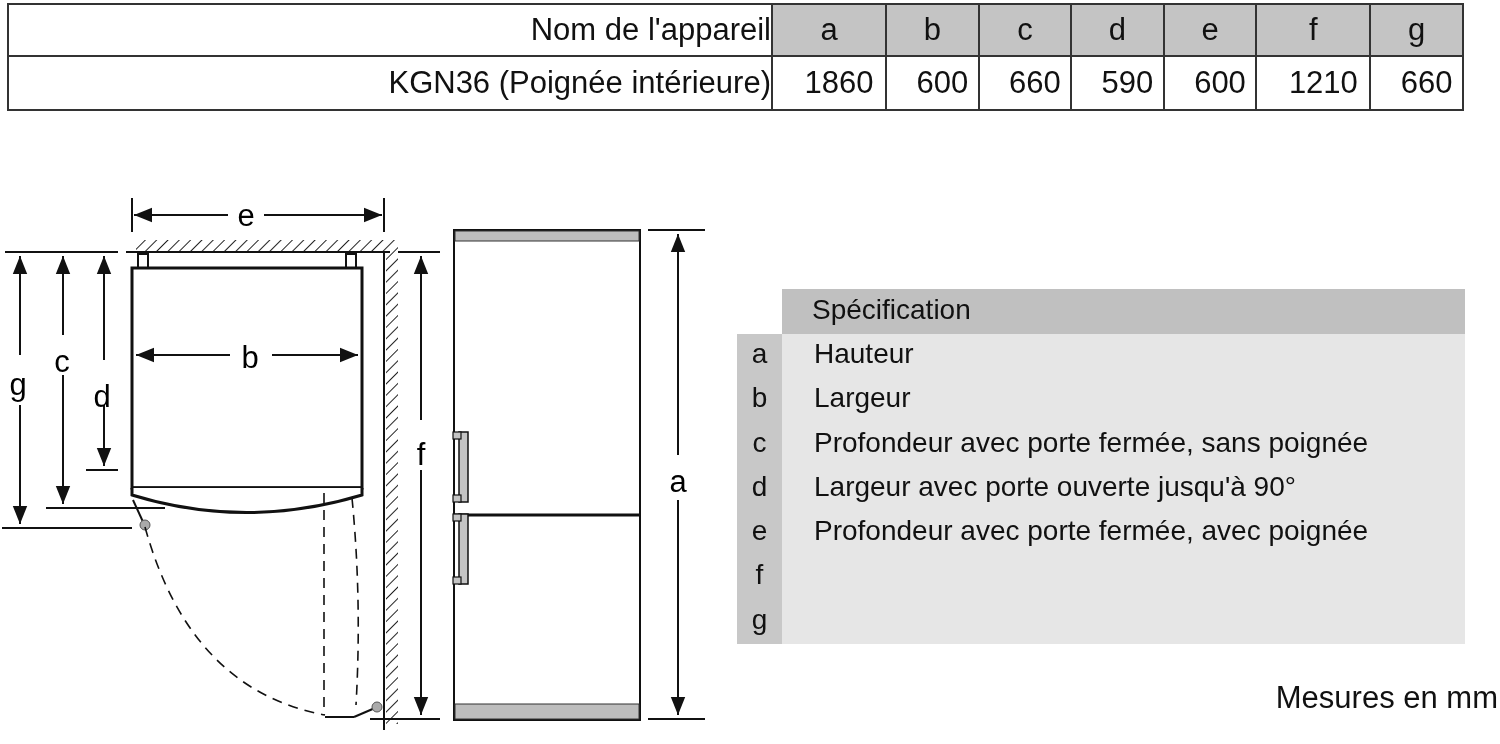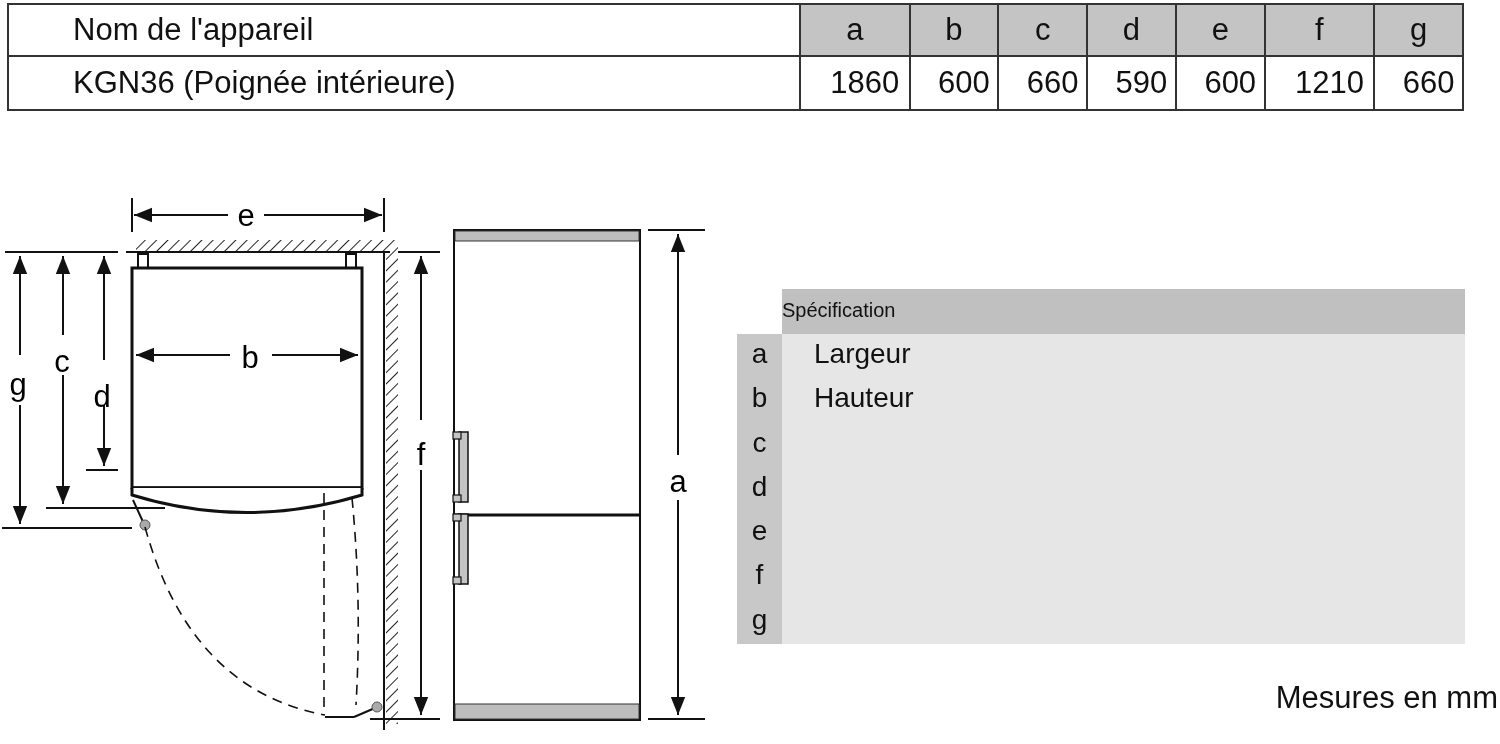--- a/index.html
+++ b/index.html
@@ -1,26 +1,26 @@
 <!DOCTYPE html>
 <html><head>
 <meta charset="utf-8">
 <style>
   html, body { margin:0; padding:0; background:#fff; }
   body { width:1500px; height:744px; position:relative; overflow:hidden;
          font-family:"Liberation Sans", sans-serif; color:#111; }
   .dim-table { position:absolute; left:7px; top:3px; width:1457px; border-collapse:collapse; }
   .dim-table td { border:2px solid #333; height:50px; font-size:31px; padding:0; }
-  .dim-table .name { width:726px; padding-left:64px; text-align:left; }
+  .dim-table .name { width:726px; padding-left:36px; text-align:right; }
   .dim-table .hdr { background:#c4c4c4; text-align:center; }
   .dim-table .val { text-align:center;padding-left:20px; }
   .dim-table tr.r1 td { height:52px;margin-top:20px; }
   .spec { position:absolute; left:737px; top:289px; width:728px; }
-  .spec-head { margin-left:45px; height:45px; background:#c0c0c0; font-size:20px;
-               line-height:42px; }
+  .spec-head { margin-left:45px; height:45px; background:#c0c0c0; font-size:28px;
+               line-height:42px; padding-left:30px; }
   .spec-body { display:flex; }
   .spec-keys { width:45px; background:#c8c8c8; }
   .spec-texts { flex:1; background:#e6e6e6; }
   .spec-row { height:44.3px; line-height:40px; font-size:28px; }
   .spec-keys .spec-row { text-align:center; }
   .spec-texts .spec-row { padding-left:32px; white-space:nowrap; }
   .unit { position:absolute; right:2px; top:680px; font-size:31px; }
   svg text { font-family:"Liberation Sans", sans-serif; }
 </style>
 </head>
@@ -147,19 +147,22 @@
     <div class="spec-keys">
       <div class="spec-row">a</div>
       <div class="spec-row">b</div>
       <div class="spec-row">c</div>
       <div class="spec-row">d</div>
       <div class="spec-row">e</div>
       <div class="spec-row">f</div>
       <div class="spec-row">g</div>
     </div>
     <div class="spec-texts">
+      <div class="spec-row">Hauteur</div>
       <div class="spec-row">Largeur</div>
-      <div class="spec-row">Hauteur</div>
+      <div class="spec-row">Profondeur avec porte fermée, sans poignée</div>
+      <div class="spec-row">Largeur avec porte ouverte jusqu'à 90°</div>
+      <div class="spec-row">Profondeur avec porte fermée, avec poignée</div>
     </div>
   </div>
 </div>
 
 <div class="unit">Mesures en mm</div>
 
 </body></html>

